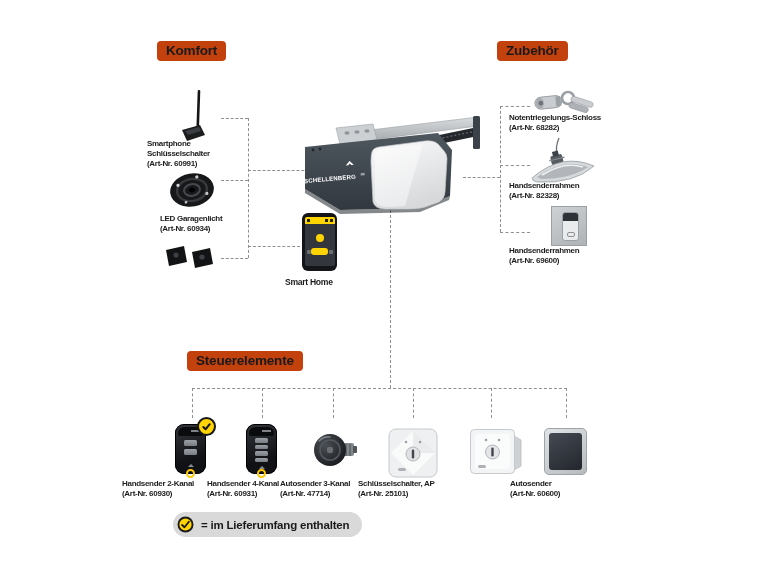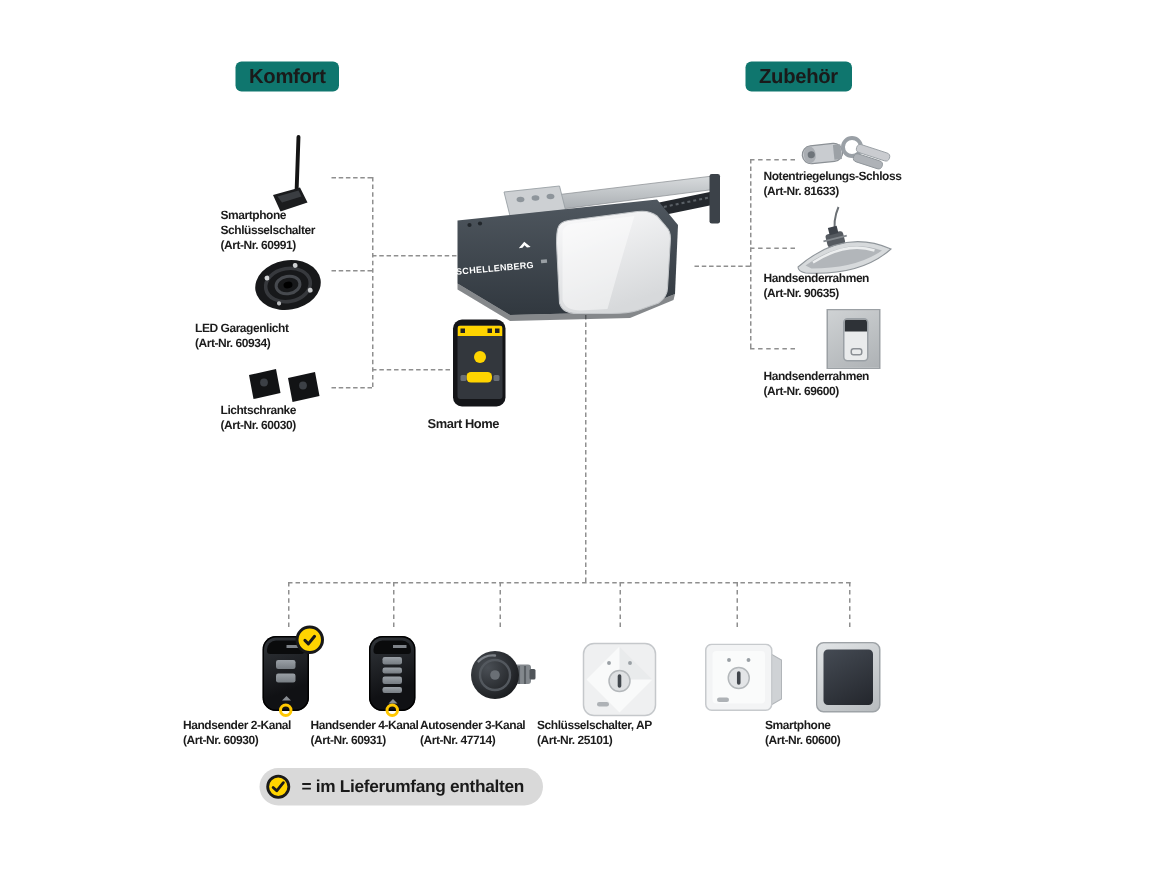--- a/index.html
+++ b/index.html
@@ -2,21 +2,21 @@
 <html><head>
 <meta charset="utf-8">
 <style>
   html,body{margin:0;padding:0;background:#fff;}
   #stage{
     position:relative;width:772px;height:579px;background:#ffffff;overflow:hidden;
     font-family:"Liberation Sans",sans-serif;color:#1a1a1a;
   }
   
   .hdr{
-    position:absolute;background:#0f766e;color:#1a1a1a;
+    position:absolute;background:#c2410c;color:#1a1a1a;
     font-size:13.5px;font-weight:bold;letter-spacing:-0.2px;
     padding:2px 9px 3px;border-radius:4px;white-space:nowrap;
   }
   
   .ch{position:absolute;border-top:1px dashed #8f8f8f;height:0;}
   .cv{position:absolute;border-left:1px dashed #8f8f8f;width:0;}
   
   .lbl{
     position:absolute;text-align:left;font-size:8px;font-weight:bold;
     letter-spacing:-0.3px;line-height:1.28;color:#1c1c1c;
@@ -51,20 +51,21 @@
   .legend{position:absolute;left:173px;top:512px;height:25px;background:#d9d9d9;border-radius:12.5px;display:flex;align-items:center;gap:7px;padding:0 13px 0 4px;}
   .legend .txt{font-size:11.5px;font-weight:bold;letter-spacing:-0.2px;white-space:nowrap;}
 </style>
 </head>
 <body>
 
 <div id="stage">
 
   <div class="hdr" style="left:157px;top:41px;">Komfort</div>
   <div class="hdr" style="left:497px;top:41px;">Zubehör</div>
+  <div class="hdr" style="left:187px;top:351px;">Steuerelemente</div>
 
   <div class="cv" style="left:248px;top:118px;height:140px;"></div>
   <div class="ch" style="left:221px;top:118px;width:27px;"></div>
   <div class="ch" style="left:221px;top:180px;width:27px;"></div>
   <div class="ch" style="left:221px;top:258px;width:27px;"></div>
   <div class="ch" style="left:248px;top:170px;width:66px;"></div>
   <div class="ch" style="left:248px;top:246px;width:52px;"></div>
 
   <div class="cv" style="left:500px;top:106px;height:126px;"></div>
   <div class="ch" style="left:500px;top:106px;width:30px;"></div>
@@ -96,35 +97,31 @@
       <ellipse cx="24" cy="20" rx="22" ry="16.5" fill="#17181a"></ellipse>
       <ellipse cx="24" cy="20" rx="15" ry="11" fill="none" stroke="#37393d" stroke-width="2.4"></ellipse>
       <ellipse cx="24" cy="20" rx="8" ry="5.8" fill="none" stroke="#46494e" stroke-width="2"></ellipse>
       <ellipse cx="24" cy="20" rx="3" ry="2.2" fill="#000"></ellipse>
       <circle cx="11" cy="13" r="1.6" fill="#d3d5d7"></circle>
       <circle cx="31" cy="8" r="1.6" fill="#cfd1d3"></circle>
       <circle cx="38" cy="26" r="1.6" fill="#c9cbcd"></circle>
       <circle cx="16" cy="31" r="1.4" fill="#b9bbbd"></circle>
     </g>
   </svg>
-  <div class="lbl" style="left:130px;top:214px;width:92px;">
+  <div class="lbl" style="left:160px;top:214px;width:92px;">
     <span>LED Garagenlicht</span>
     <span>(Art-Nr. 60934)</span>
   </div>
 
   <svg class="icon" style="left:164px;top:243px;" width="56" height="28" viewBox="0 0 56 28">
     <polygon points="2,7 20,3 23,19 5,23" fill="#121315"></polygon>
     <circle cx="12" cy="12" r="2.6" fill="#3c4046"></circle>
     <polygon points="28,9 46,5 49,21 31,25" fill="#121315"></polygon>
     <circle cx="38" cy="14" r="2.6" fill="#3c4046"></circle>
   </svg>
-  <div class="lbl" style="left:147px;top:269px;width:92px;">
-    <span>Lichtschranke</span>
-    <span>(Art-Nr. 60030)</span>
-  </div>
 
   <svg class="icon" style="left:295px;top:110px;" width="195" height="115" viewBox="0 0 195 115">
     <defs>
       <linearGradient id="gBody" x1="0" y1="0" x2="0" y2="1">
         <stop offset="0" stop-color="#4f575f"></stop>
           <stop offset="1" stop-color="#31383f"></stop>
       </linearGradient>
       <linearGradient id="gLamp" x1="0" y1="0" x2="0.4" y2="1">
         <stop offset="0" stop-color="#fbfbfc"></stop>
           <stop offset="1" stop-color="#d7d9db"></stop>
@@ -185,37 +182,37 @@
       <rect x="24" y="11" width="5" height="10" fill="#9ca1a6"></rect>
     </g>
     <circle cx="36" cy="12" r="6" fill="none" stroke="#9aa0a6" stroke-width="2.6"></circle>
     <g transform="rotate(18 40 16)">
       <rect x="38" y="10" width="23" height="5.5" rx="2.7" fill="#caccd0" stroke="#9aa0a5" stroke-width="0.6"></rect>
       <rect x="38" y="16.5" width="20" height="5.5" rx="2.7" fill="#aeb2b7" stroke="#8f959a" stroke-width="0.6"></rect>
     </g>
   </svg>
   <div class="lbl" style="left:509px;top:113px;width:110px;">
     <span>Notentriegelungs-Schloss</span>
-    <span>(Art-Nr. 81633)</span>
+    <span>(Art-Nr. 68282)</span>
   </div>
 
   <svg class="icon" style="left:528px;top:136px;" width="70" height="50" viewBox="0 0 70 50">
     <path d="M31,2 q-4,9 -2,19" fill="none" stroke="#6b7075" stroke-width="1.3"></path>
     <g transform="rotate(-14 29 24)">
       <rect x="23" y="19" width="12" height="9" rx="2" fill="#565b61"></rect>
       <rect x="26" y="15" width="6" height="5" fill="#3e434a"></rect>
       <line x1="21" y1="23" x2="37" y2="23" stroke="#83888d" stroke-width="1.2"></line>
     </g>
     <path d="M4,42 Q34,16 66,30 Q46,48 9,46 Q4,45 4,42 Z" fill="#d7dadc" stroke="#8f959a" stroke-width="0.7"></path>
     <path d="M9,41 Q35,22 60,31 Q43,43 13,43 Z" fill="#b2b6ba"></path>
     <path d="M14,39 Q36,25 55,31" fill="none" stroke="#eceeef" stroke-width="1.6"></path>
   </svg>
   <div class="lbl" style="left:509px;top:181px;width:110px;">
     <span>Handsenderrahmen</span>
-    <span>(Art-Nr. 90635)</span>
+    <span>(Art-Nr. 82328)</span>
   </div>
 
   <div class="rframe">
     <div class="rem">
         <i></i>
         <b></b>
       </div>
   </div>
   <div class="lbl" style="left:509px;top:246px;width:110px;">
     <span>Handsenderrahmen</span>
@@ -301,21 +298,21 @@
     <circle cx="29" cy="11" r="1.3" fill="#9aa0a5"></circle>
     <circle cx="22.5" cy="23" r="7" fill="#e3e5e7" stroke="#b4b8bb" stroke-width="1"></circle>
     <rect x="21.3" y="18.5" width="2.4" height="9" rx="1.2" fill="#41464c"></rect>
     <rect x="8" y="36" width="8" height="3" rx="1.5" fill="#aeb2b6"></rect>
   </svg>
 
   <div class="innentaster">
       <div class="in"></div>
     </div>
   <div class="lbl" style="left:510px;top:479px;width:110px;">
-    <span>Smartphone</span>
+    <span>Autosender</span>
     <span>(Art-Nr. 60600)</span>
   </div>
 
   <div class="legend">
     <svg width="17" height="17" viewBox="0 0 20 20">
       <circle cx="10" cy="10" r="8.3" fill="#ffd400" stroke="#1a1a1a" stroke-width="2.2"></circle>
       <path d="M6 10.6 L8.8 13.2 L14 6.8" stroke="#1a1a1a" stroke-width="2.2" fill="none" stroke-linecap="round" stroke-linejoin="round"></path>
     </svg>
     <span class="txt">= im Lieferumfang enthalten</span>
   </div>

